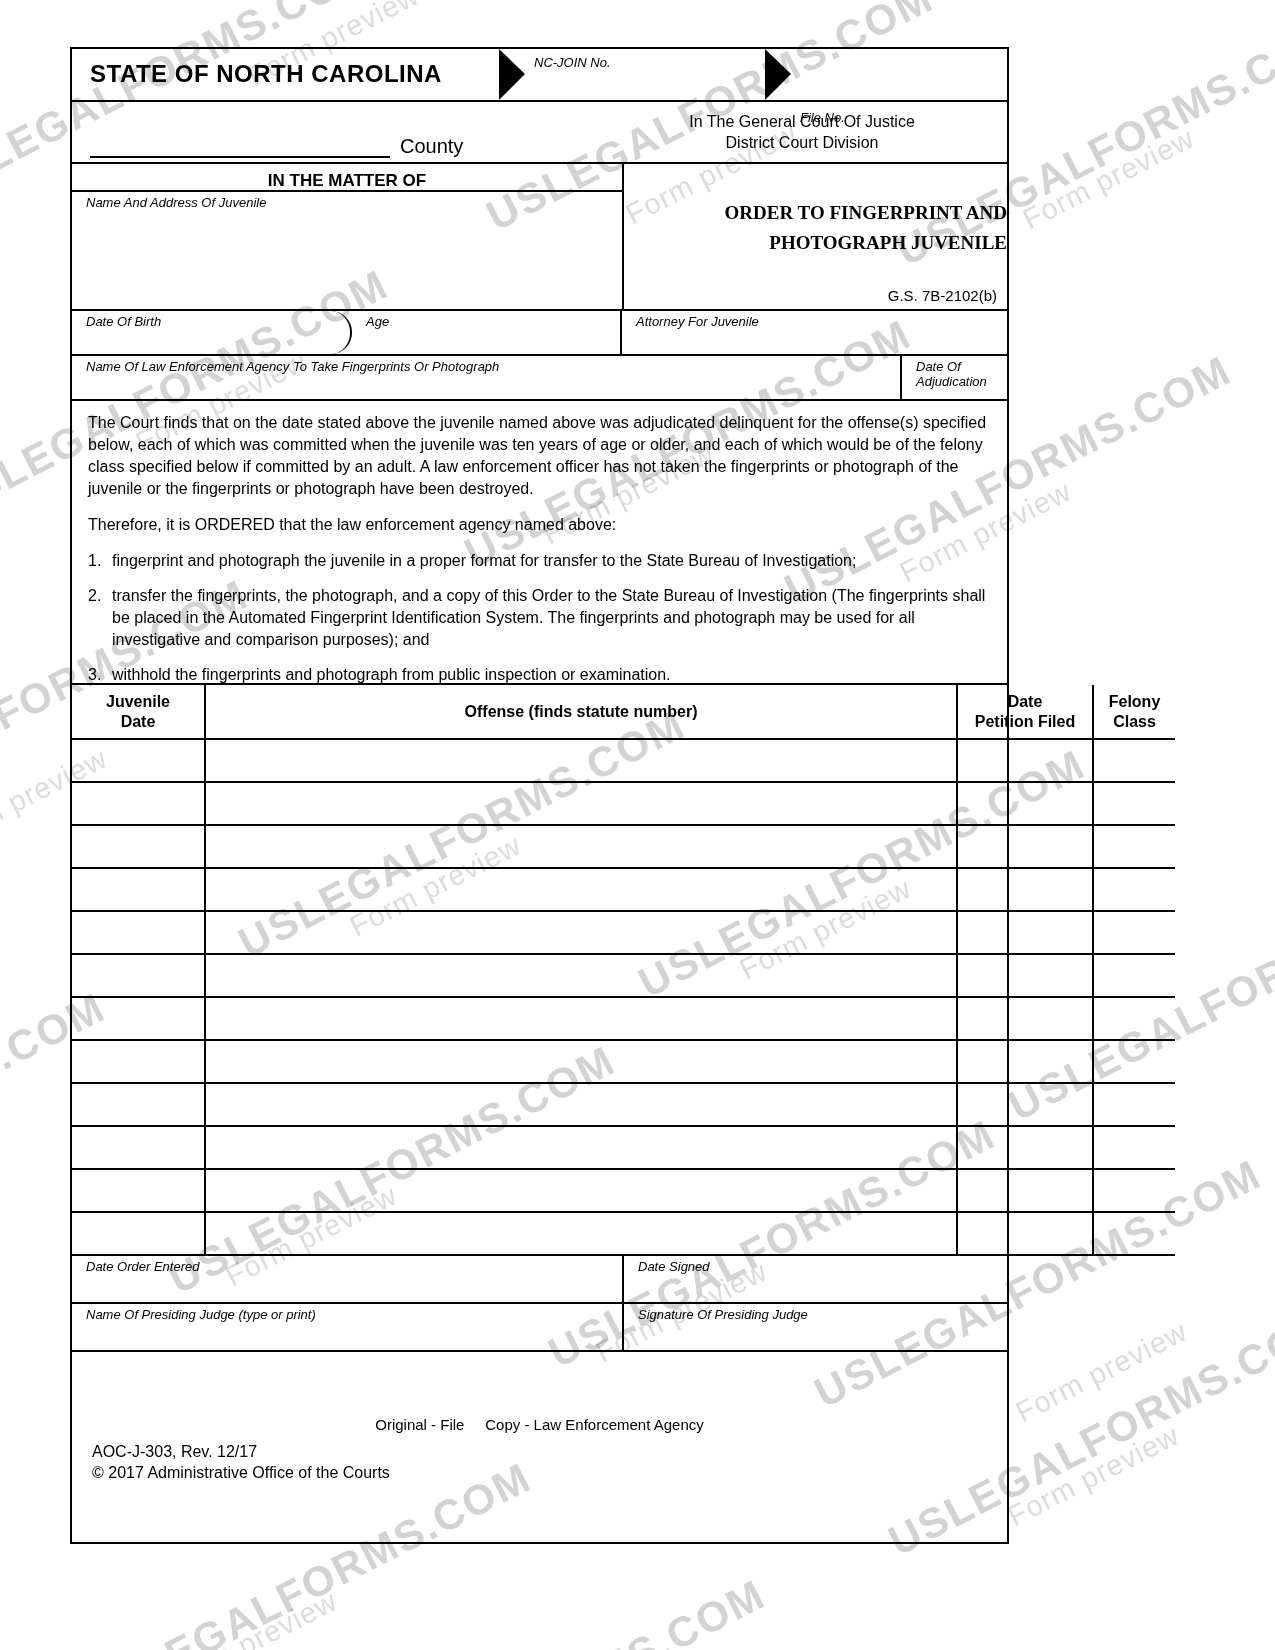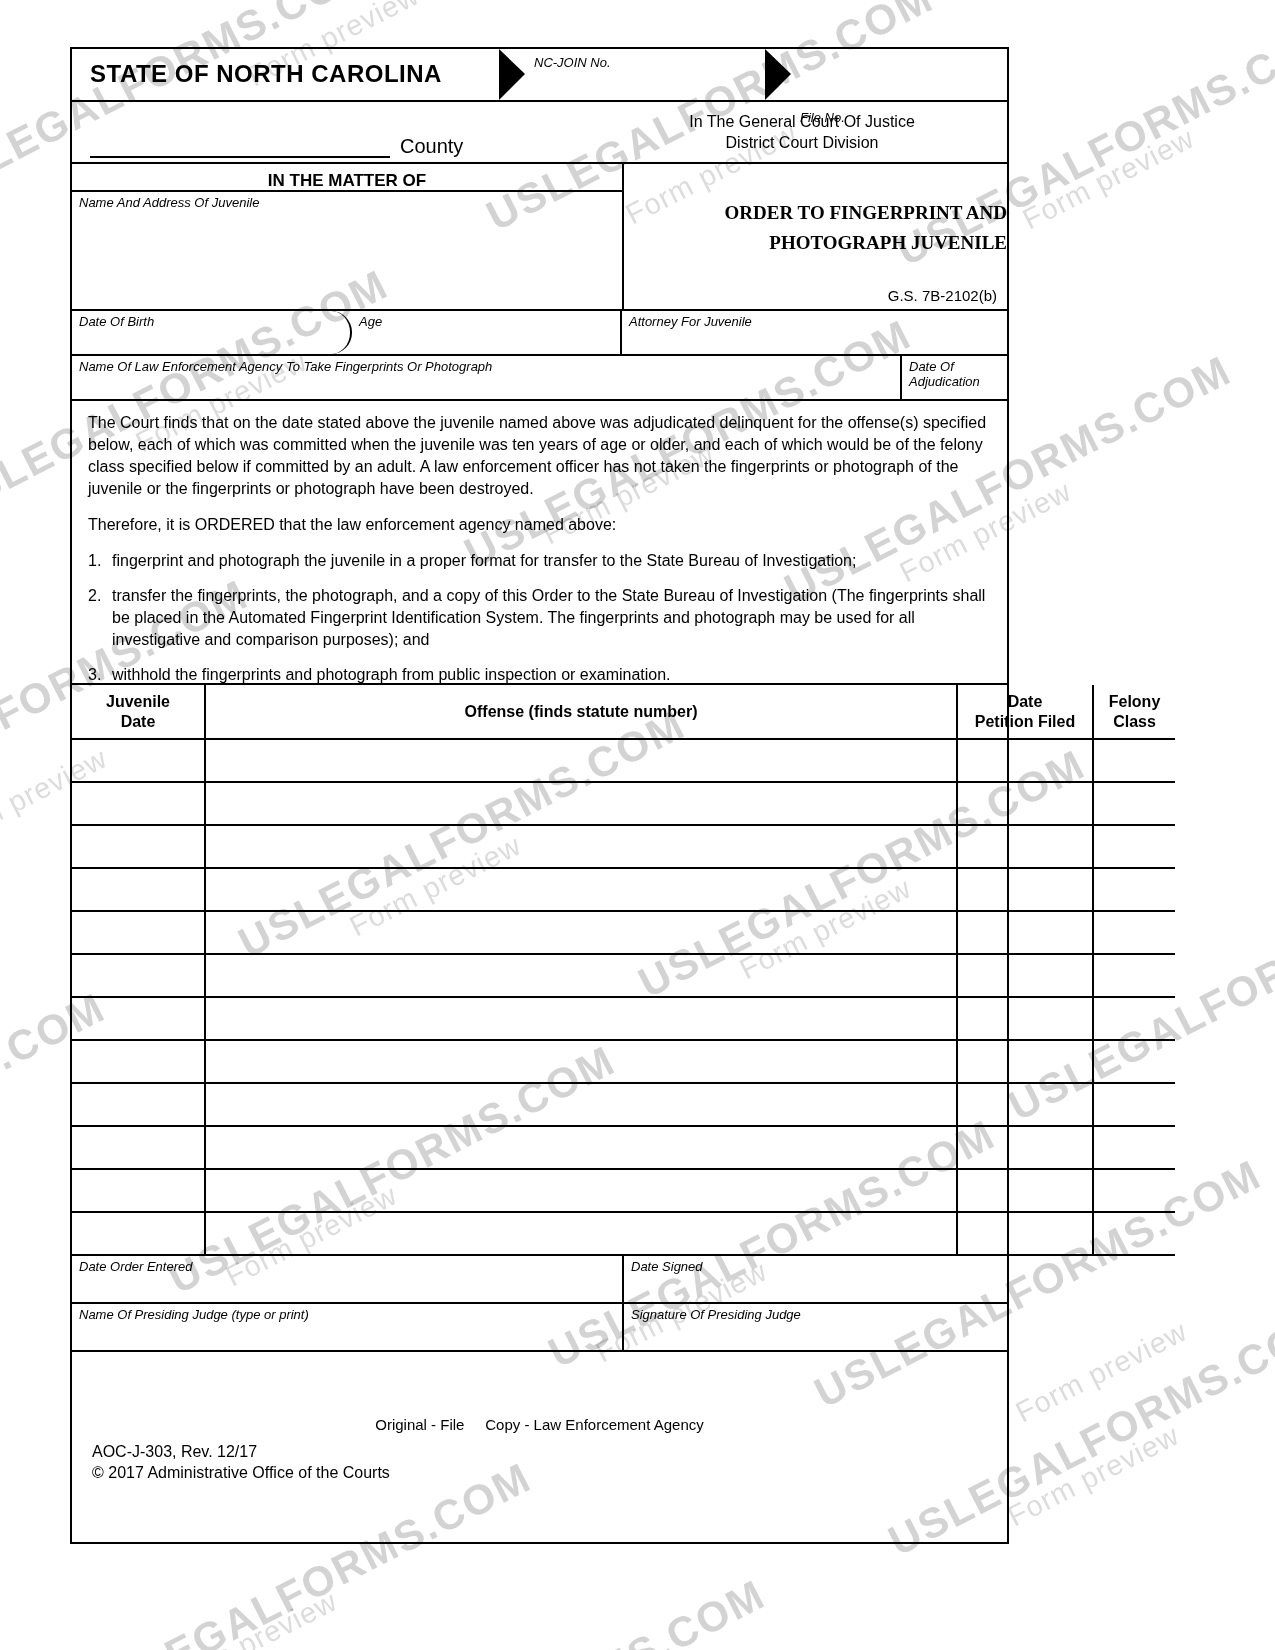--- a/index.html
+++ b/index.html
@@ -27,21 +27,21 @@
   .fileno-label { position:absolute; left:728px; top:16px;margin-top:45px; }
   
   .row-county { position:relative; height:62px; border-bottom:2px solid #000; }
   .county-wrap { position:absolute; left:18px; top:32px; font-size:20px; }
   .blank-line { display:inline-block; width:300px; height:24px; border-bottom:2px solid #000; vertical-align:bottom; margin-right:10px; }
   .court-division { position:absolute; right:40px; top:9px; width:330px; text-align:center; font-size:16px; line-height:21px; }
   
   .row-matter { display:flex; height:147px; border-bottom:2px solid #000; }
   .matter-left { width:552px; border-right:2px solid #000; }
   .matter-header { height:28px; border-bottom:2px solid #000; text-align:center; font-weight:bold; font-size:17px; padding-top:7px; }
-  .cell-label { display:block; font-size:13px; font-style:italic; padding:3px 7px; }
+  .cell-label { display:block; font-size:13px; font-style:italic; padding:3px 14px; }
   .matter-right { flex:1; position:relative; }
   .form-title { text-align:right; font-weight:bold; font-size:19px; line-height:30px; margin-top:34px;font-family:Liberation Serif, serif; }
   .statute { position:absolute; right:10px; bottom:5px; font-size:15px; }
   
   .row-dob, .row-agency { display:flex; height:45px; border-bottom:2px solid #000; }
   .cell { position:relative; }
   .cell-dob { width:280px; border-right:2px solid #000;border-radius:21px; }
   .cell-age { width:270px; border-right:2px solid #000; }
   .cell-attorney { flex:1; }
   .cell-agency { width:830px; border-right:2px solid #000; }

